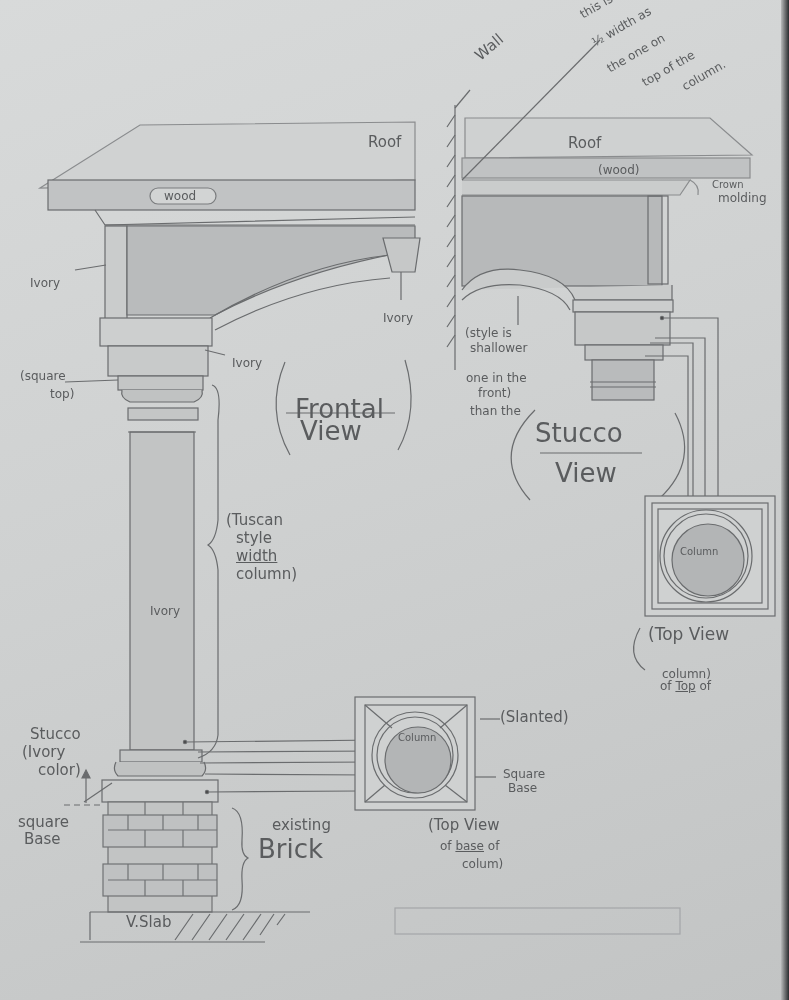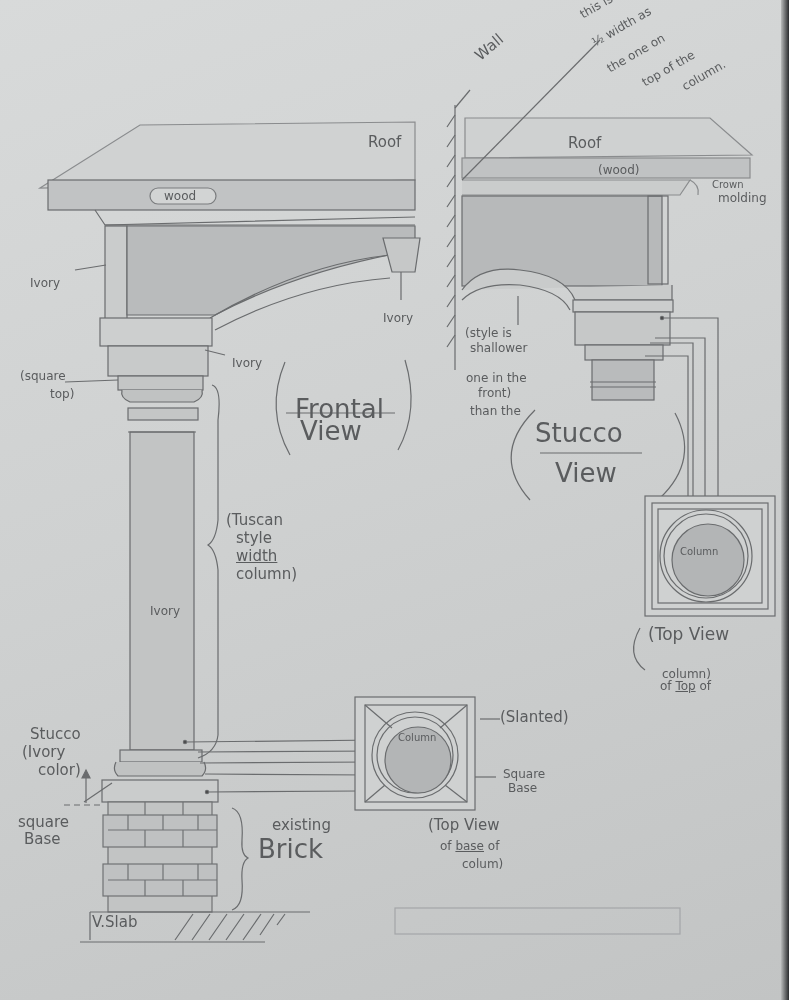--- a/index.html
+++ b/index.html
@@ -191,21 +191,21 @@
   <div class="lbl md" style="left:236px;top:567px;">column)</div>
 
   <div class="lbl md" style="left:30px;top:727px;">Stucco</div>
   <div class="lbl md" style="left:22px;top:745px;">(Ivory</div>
   <div class="lbl md" style="left:38px;top:763px;text-align:right;">color)</div>
   <div class="lbl md" style="left:18px;top:815px;">square</div>
   <div class="lbl md" style="left:24px;top:832px;">Base</div>
 
   <div class="lbl md" style="left:272px;top:818px;">existing</div>
   <div class="lbl lg" style="left:258px;top:836px;">Brick</div>
-  <div class="lbl md" style="left:92px;top:915px;">V.Slab</div>
+  <div class="lbl md" style="left:92px;top:915px;padding-left:34px;">V.Slab</div>
 
   <div class="lbl sm" style="left:398px;top:733px;font-size:10px;">Column</div>
   <div class="lbl md" style="left:500px;top:710px;">(Slanted)</div>
   <div class="lbl sm" style="left:503px;top:768px;">Square</div>
   <div class="lbl sm" style="left:508px;top:782px;">Base</div>
   <div class="lbl md" style="left:428px;top:818px;">(Top View</div>
   <div class="lbl sm" style="left:440px;top:840px;"><span>of </span><span class="ul">base</span><span> of</span></div>
   <div class="lbl sm" style="left:442px;top:858px;margin-left:20px;">colum)</div>
 
   <div class="lbl md" style="left:474px;top:40px;transform:rotate(-40deg);">Wall</div>

